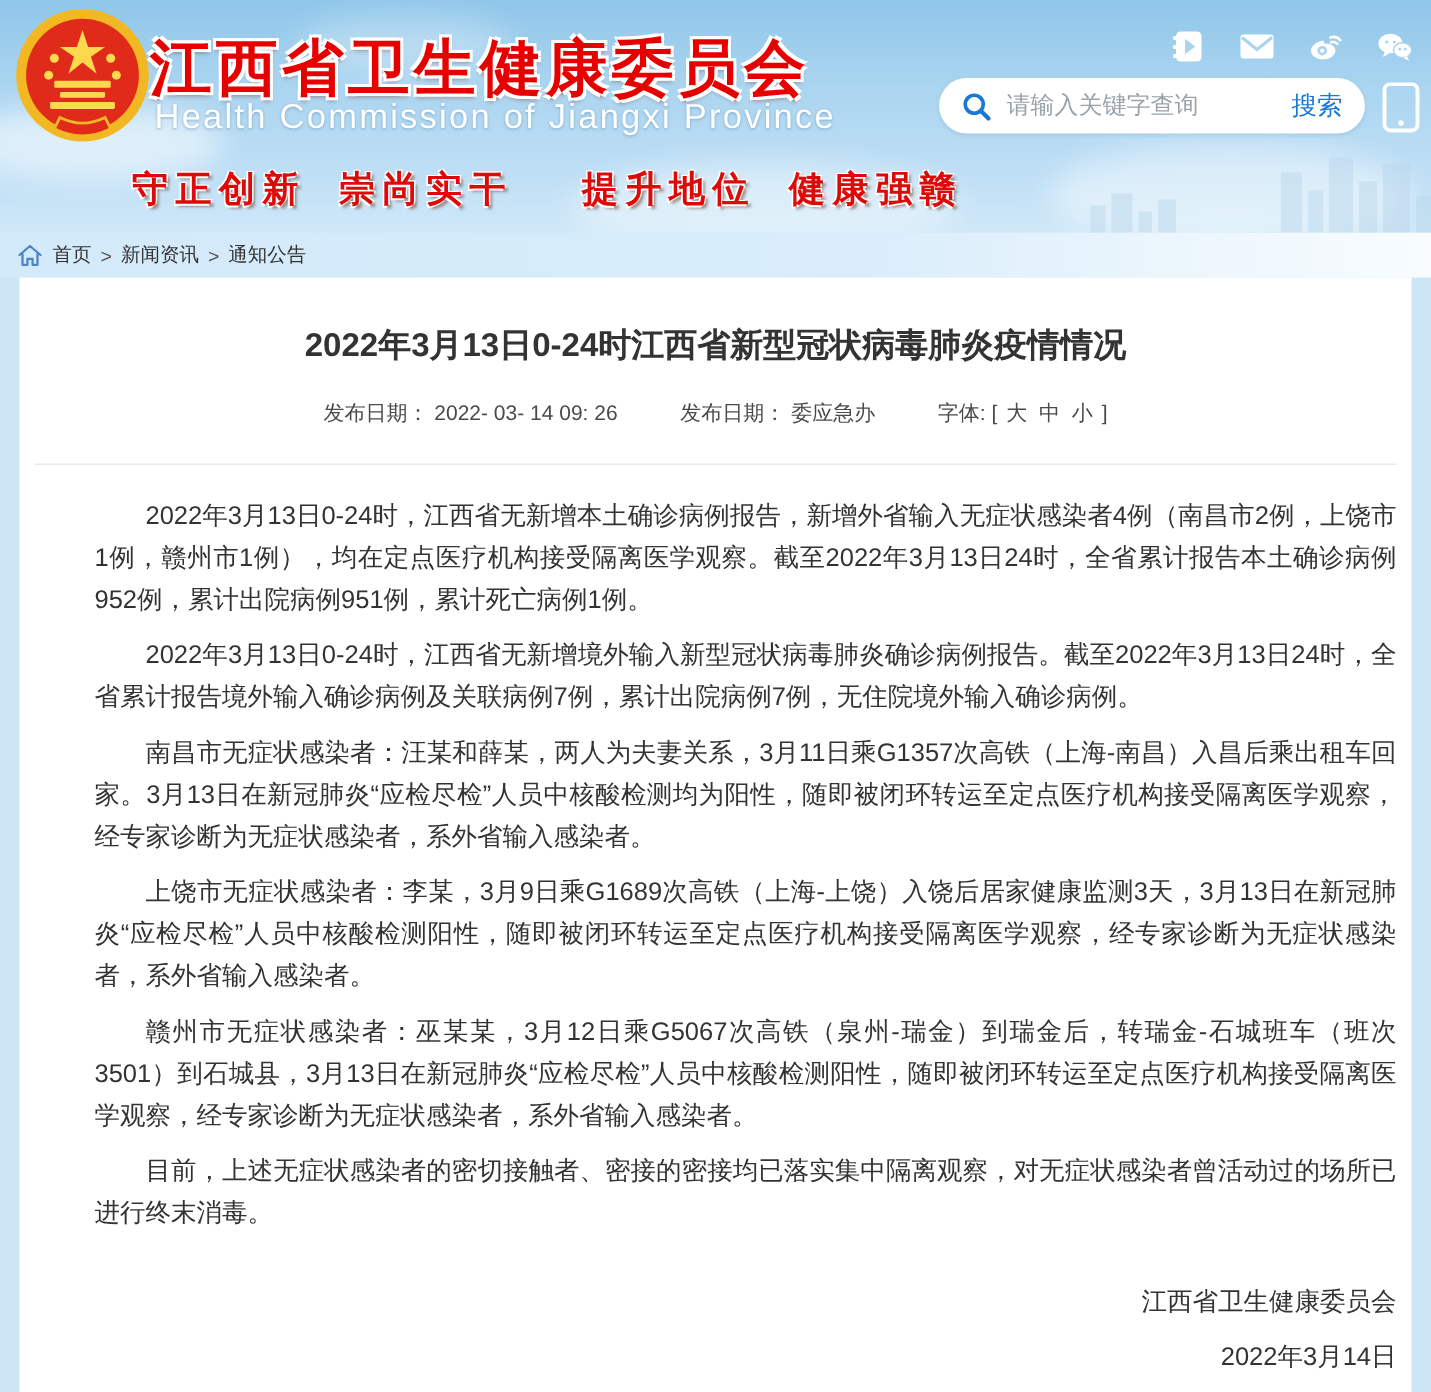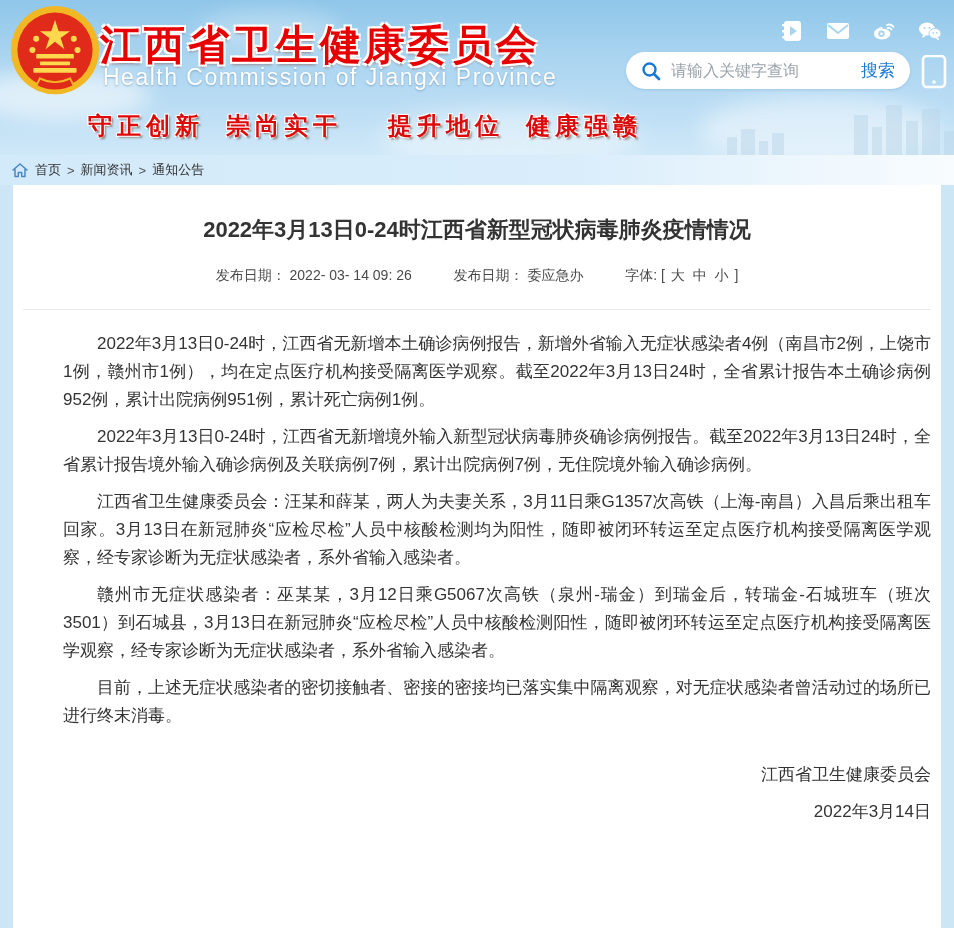--- a/index.html
+++ b/index.html
@@ -200,21 +200,22 @@
     <span class="fopt">中</span>
     <span class="fopt">小</span>
     <span>]</span>
   </div>
 
   <hr class="divider">
 
   <div class="body-text">
     <p>2022年3月13日0-24时，江西省无新增本土确诊病例报告，新增外省输入无症状感染者4例（南昌市2例，上饶市1例，赣州市1例），均在定点医疗机构接受隔离医学观察。截至2022年3月13日24时，全省累计报告本土确诊病例952例，累计出院病例951例，累计死亡病例1例。</p>
     <p>2022年3月13日0-24时，江西省无新增境外输入新型冠状病毒肺炎确诊病例报告。截至2022年3月13日24时，全省累计报告境外输入确诊病例及关联病例7例，累计出院病例7例，无住院境外输入确诊病例。</p>
-    <p>江西省卫生健康委员会：汪某和薛某，两人为夫妻关系，3月11日乘G1357次高铁（上海-南昌）入昌后乘出租车回家。3月13日在新冠肺炎“应检尽检”人员中核酸检测均为阳性，随即被闭环转运至定点医疗机构接受隔离医学观察，经专家诊断为无症状感染者，系外省输入感染者。</p>
+    <p>南昌市无症状感染者：汪某和薛某，两人为夫妻关系，3月11日乘G1357次高铁（上海-南昌）入昌后乘出租车回家。3月13日在新冠肺炎“应检尽检”人员中核酸检测均为阳性，随即被闭环转运至定点医疗机构接受隔离医学观察，经专家诊断为无症状感染者，系外省输入感染者。</p>
+    <p>上饶市无症状感染者：李某，3月9日乘G1689次高铁（上海-上饶）入饶后居家健康监测3天，3月13日在新冠肺炎“应检尽检”人员中核酸检测阳性，随即被闭环转运至定点医疗机构接受隔离医学观察，经专家诊断为无症状感染者，系外省输入感染者。</p>
     <p>赣州市无症状感染者：巫某某，3月12日乘G5067次高铁（泉州-瑞金）到瑞金后，转瑞金-石城班车（班次3501）到石城县，3月13日在新冠肺炎“应检尽检”人员中核酸检测阳性，随即被闭环转运至定点医疗机构接受隔离医学观察，经专家诊断为无症状感染者，系外省输入感染者。</p>
     <p>目前，上述无症状感染者的密切接触者、密接的密接均已落实集中隔离观察，对无症状感染者曾活动过的场所已进行终末消毒。</p>
 
     <div class="signature">
       <div>江西省卫生健康委员会</div>
       <div>2022年3月14日</div>
     </div>
   </div>
 </div>
 

